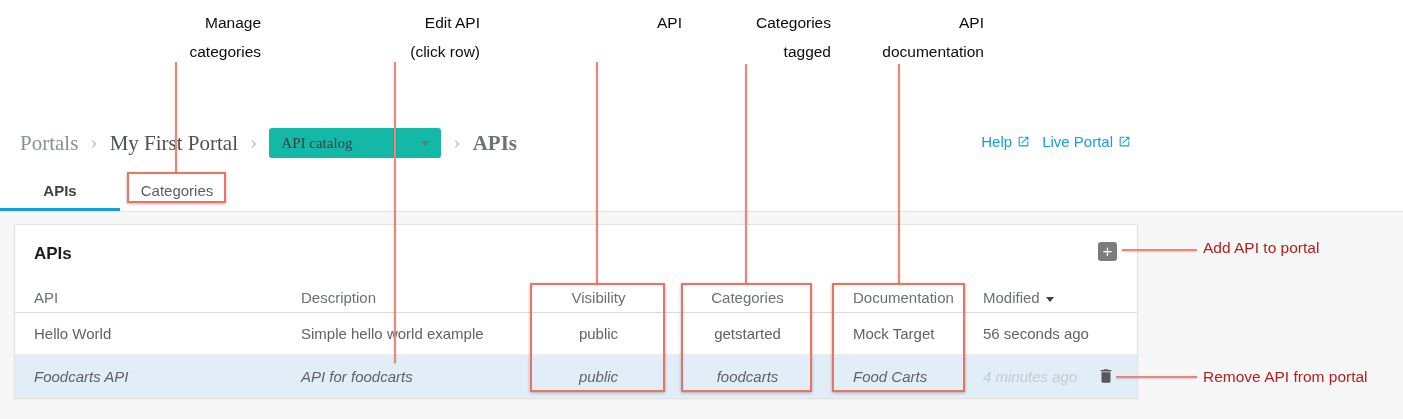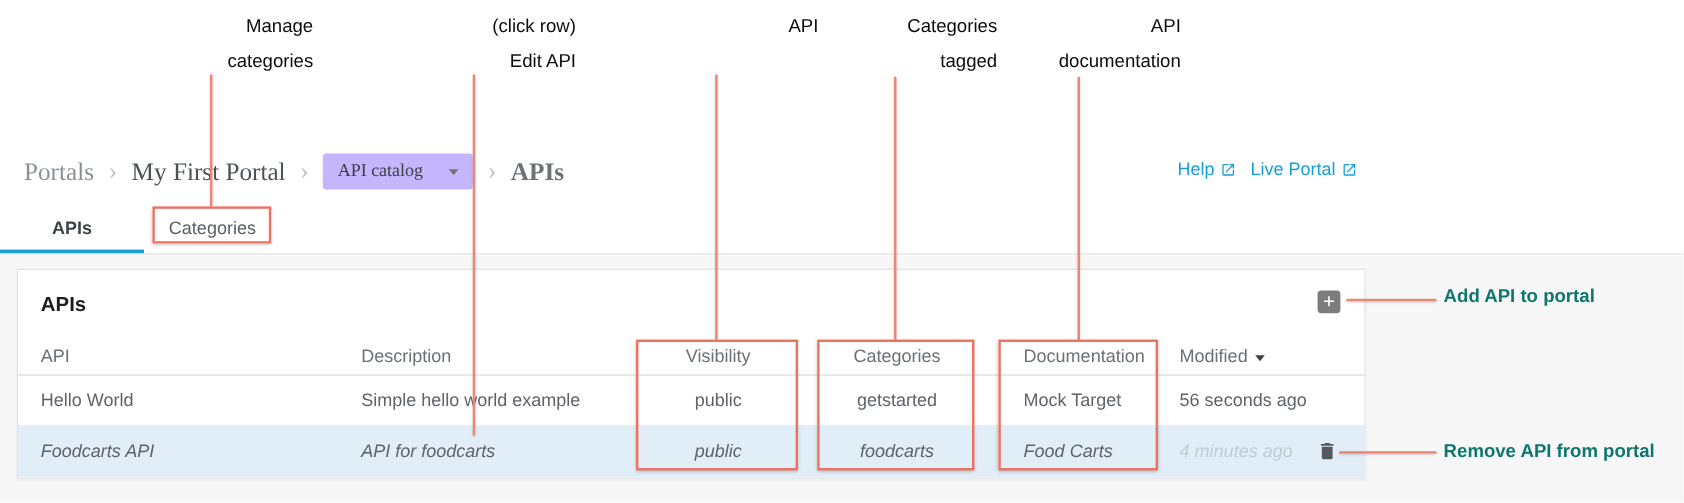--- a/index.html
+++ b/index.html
@@ -19,21 +19,21 @@
   
   .breadcrumb {
     position:absolute; left:20px; top:126px; height:34px;
     display:flex; align-items:center; gap:12px; font-size:21px;font-family:Liberation Serif, serif;
   }
   .bc-portals { color:#8a9095; cursor:pointer; }
   .bc-sep { color:#c1c4c6; font-size:22px; font-weight:400; margin-top:-2px; }
   .bc-portal-name { color:#4c5156; }
   .bc-current { color:#6d7277; font-weight:700; }
   .bc-dropdown {
-    width:125px; height:30px; background:#c4b5fd; border-radius:3px;
+    width:172px; height:30px; background:#14b8a6; border-radius:3px;
     display:flex; align-items:center; padding:0 12px; cursor:pointer;
   }
   .bc-dropdown .dd-label { font-size:15px; color:#3c4043; }
   .dd-caret {
     margin-left:auto; width:0; height:0;
     border-left:4px solid transparent; border-right:4px solid transparent;
     border-top:5px solid #6f7479;
   }
   
   .top-links {
@@ -82,21 +82,21 @@
   .modified-faded { color:#bdccd8; }
   .trash {
     position:absolute; right:22px; top:12px; width:18px; height:18px; cursor:pointer;
   }
   
   .anno-label {
     position:absolute; width:170px; top:8px; text-align:right;
     font-size:15.5px; line-height:29px; color:#0c0c0c; font-weight:500; z-index:20;
   }
   .anno-side {
-    position:absolute; font-size:15.5px; color:#0f766e; font-weight:700; z-index:20; white-space:nowrap;
+    position:absolute; font-size:15.5px; color:#b91c1c; font-weight:400; z-index:20; white-space:nowrap;
   }
   .v-line { position:absolute; width:2px; background:#ef8575; box-shadow:0 1px 2px rgba(0,0,0,0.18); z-index:15; }
   .h-line { position:absolute; height:2px; background:#ef8575; box-shadow:0 1px 2px rgba(0,0,0,0.18); z-index:15; }
   .anno-box {
     position:absolute; border:2px solid #ee7260;
     box-shadow:0 1px 3px rgba(0,0,0,0.28); z-index:15; pointer-events:none;
   }
 </style>
 </head>
 <body>
@@ -189,22 +189,22 @@
         <path d="M6 19c0 1.1.9 2 2 2h8c1.1 0 2-.9 2-2V7H6v12zM19 4h-3.5l-1-1h-5l-1 1H5v2h14V4z"></path>
       </svg>
   </div>
 </div>
 
 <div class="anno-label" style="left:91px;">
   <div>Manage</div>
   <div>categories</div>
 </div>
 <div class="anno-label" style="left:310px;">
+  <div>Edit API</div>
   <div>(click row)</div>
-  <div>Edit API</div>
 </div>
 <div class="anno-label" style="left:512px;">
   <div>API</div>
 </div>
 <div class="anno-label" style="left:661px;">
   <div>Categories</div>
   <div>tagged</div>
 </div>
 <div class="anno-label" style="left:814px;">
   <div>API</div>

